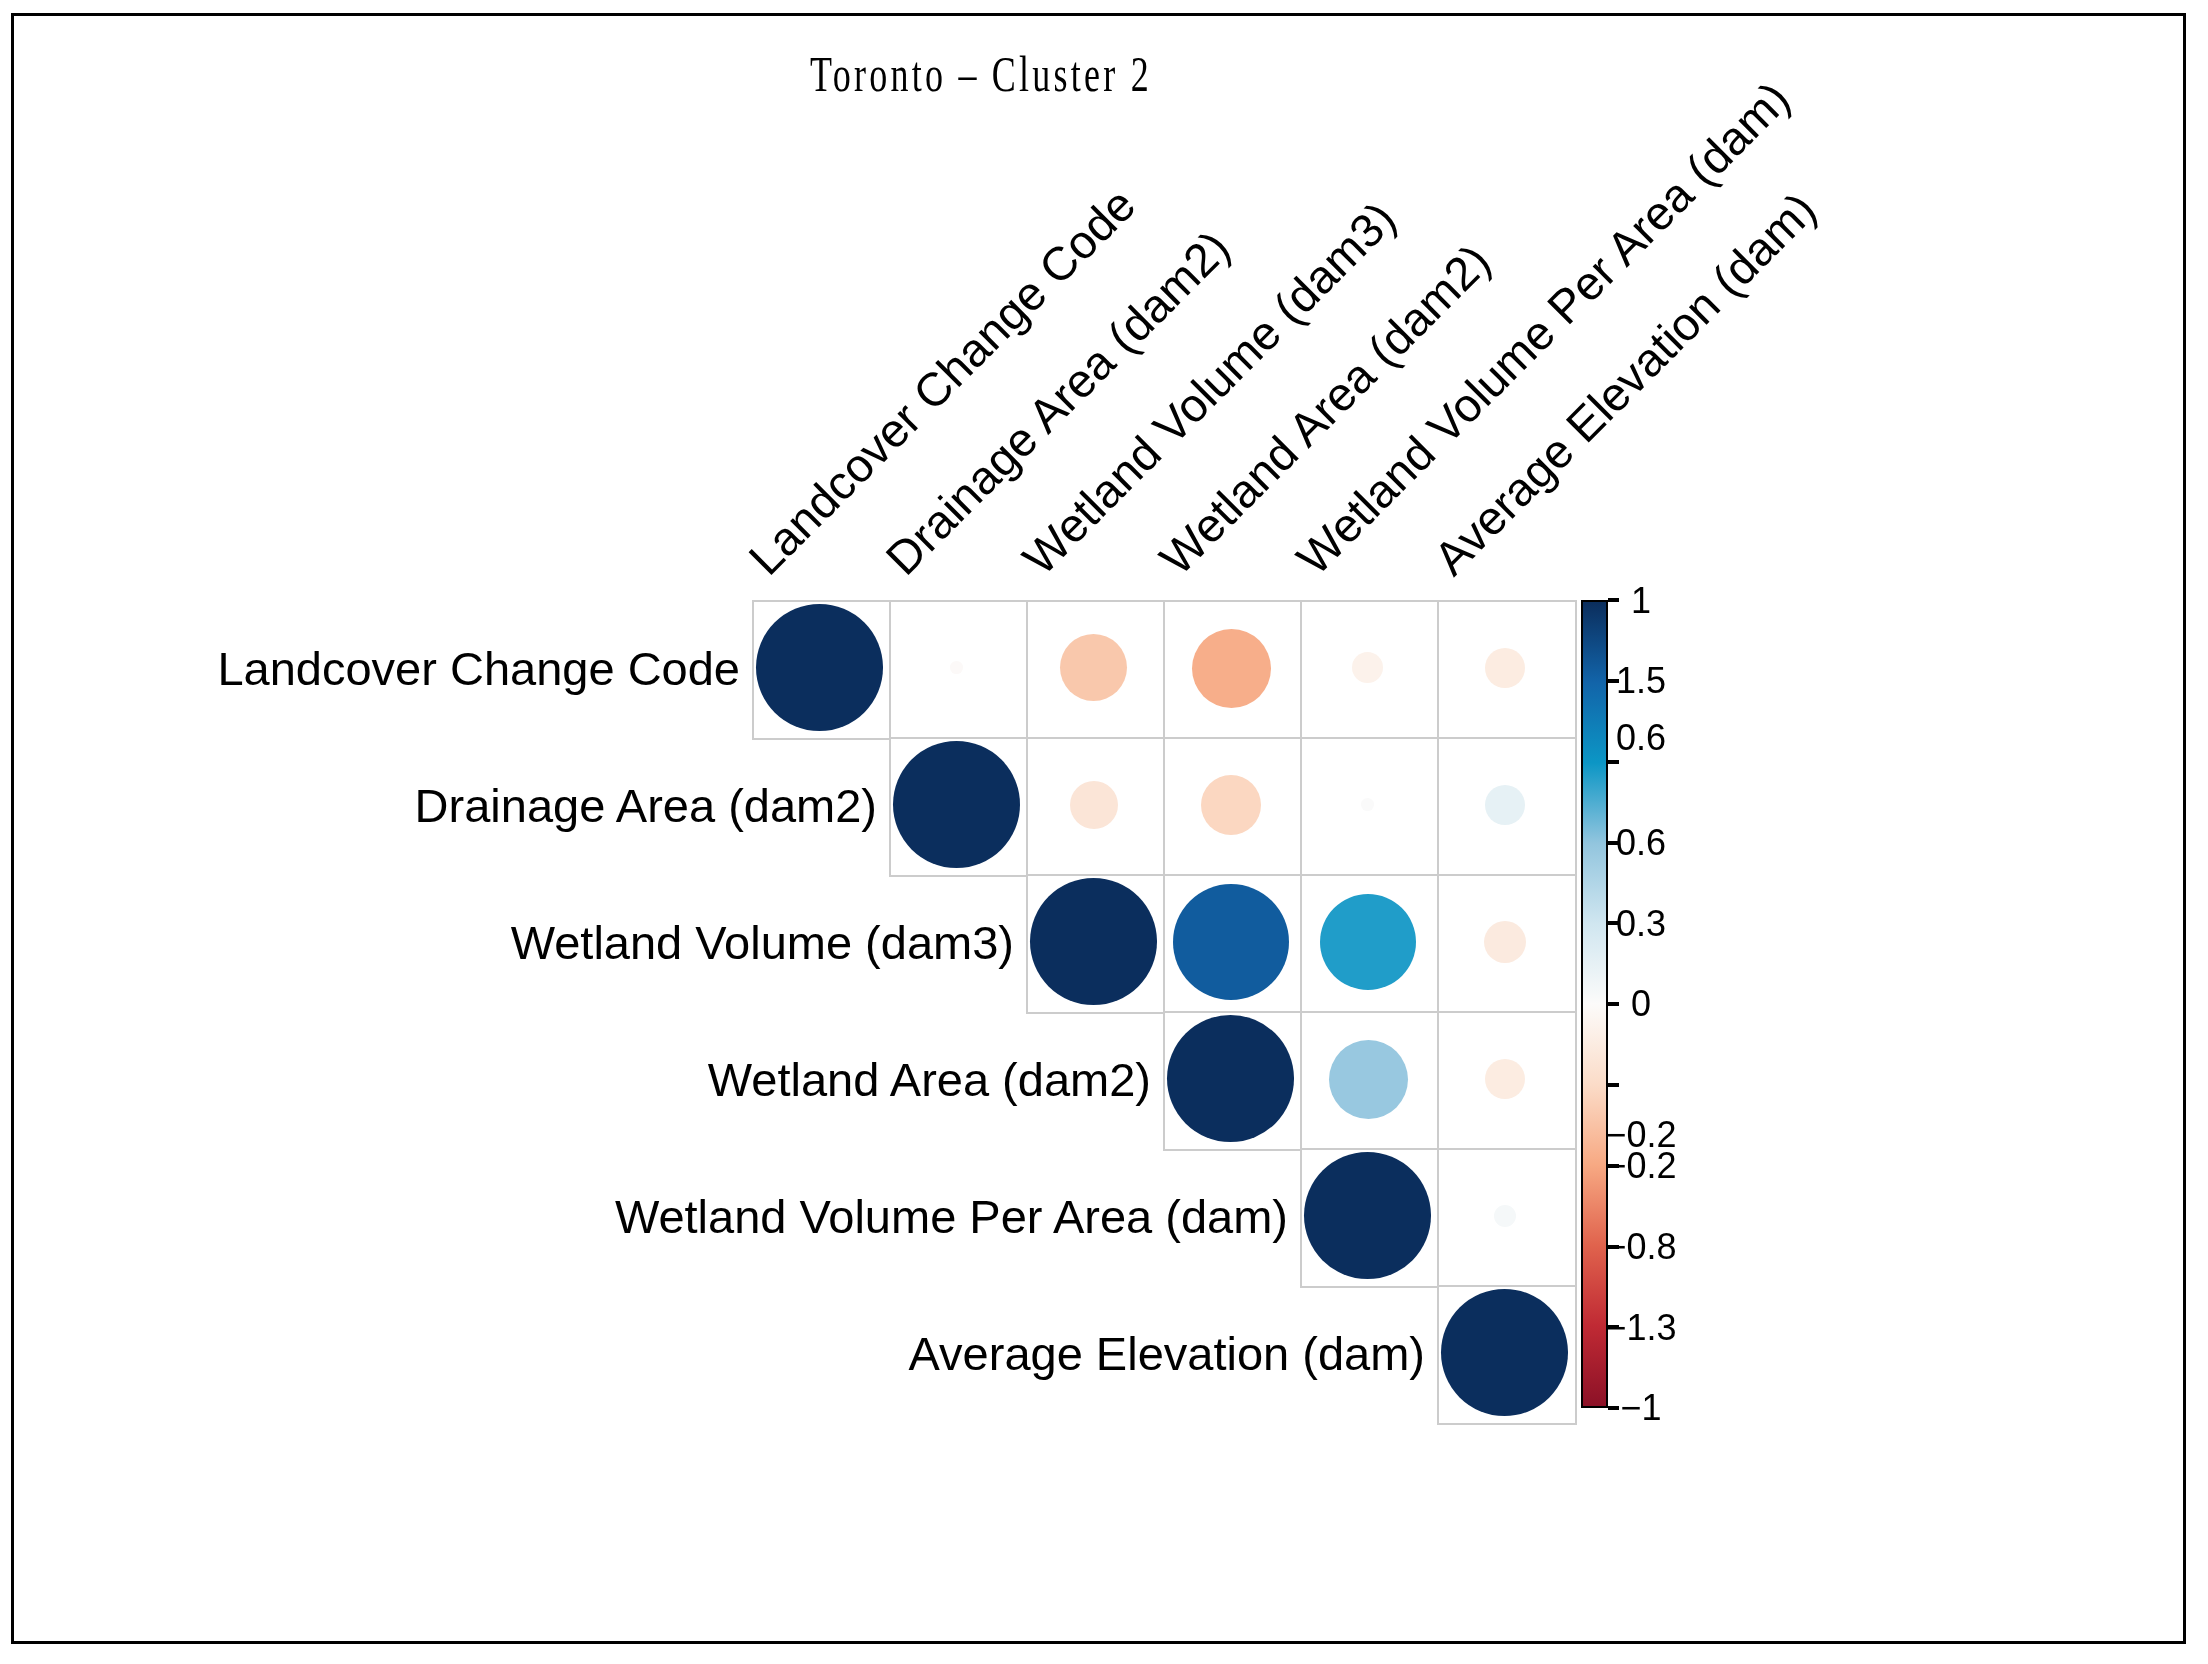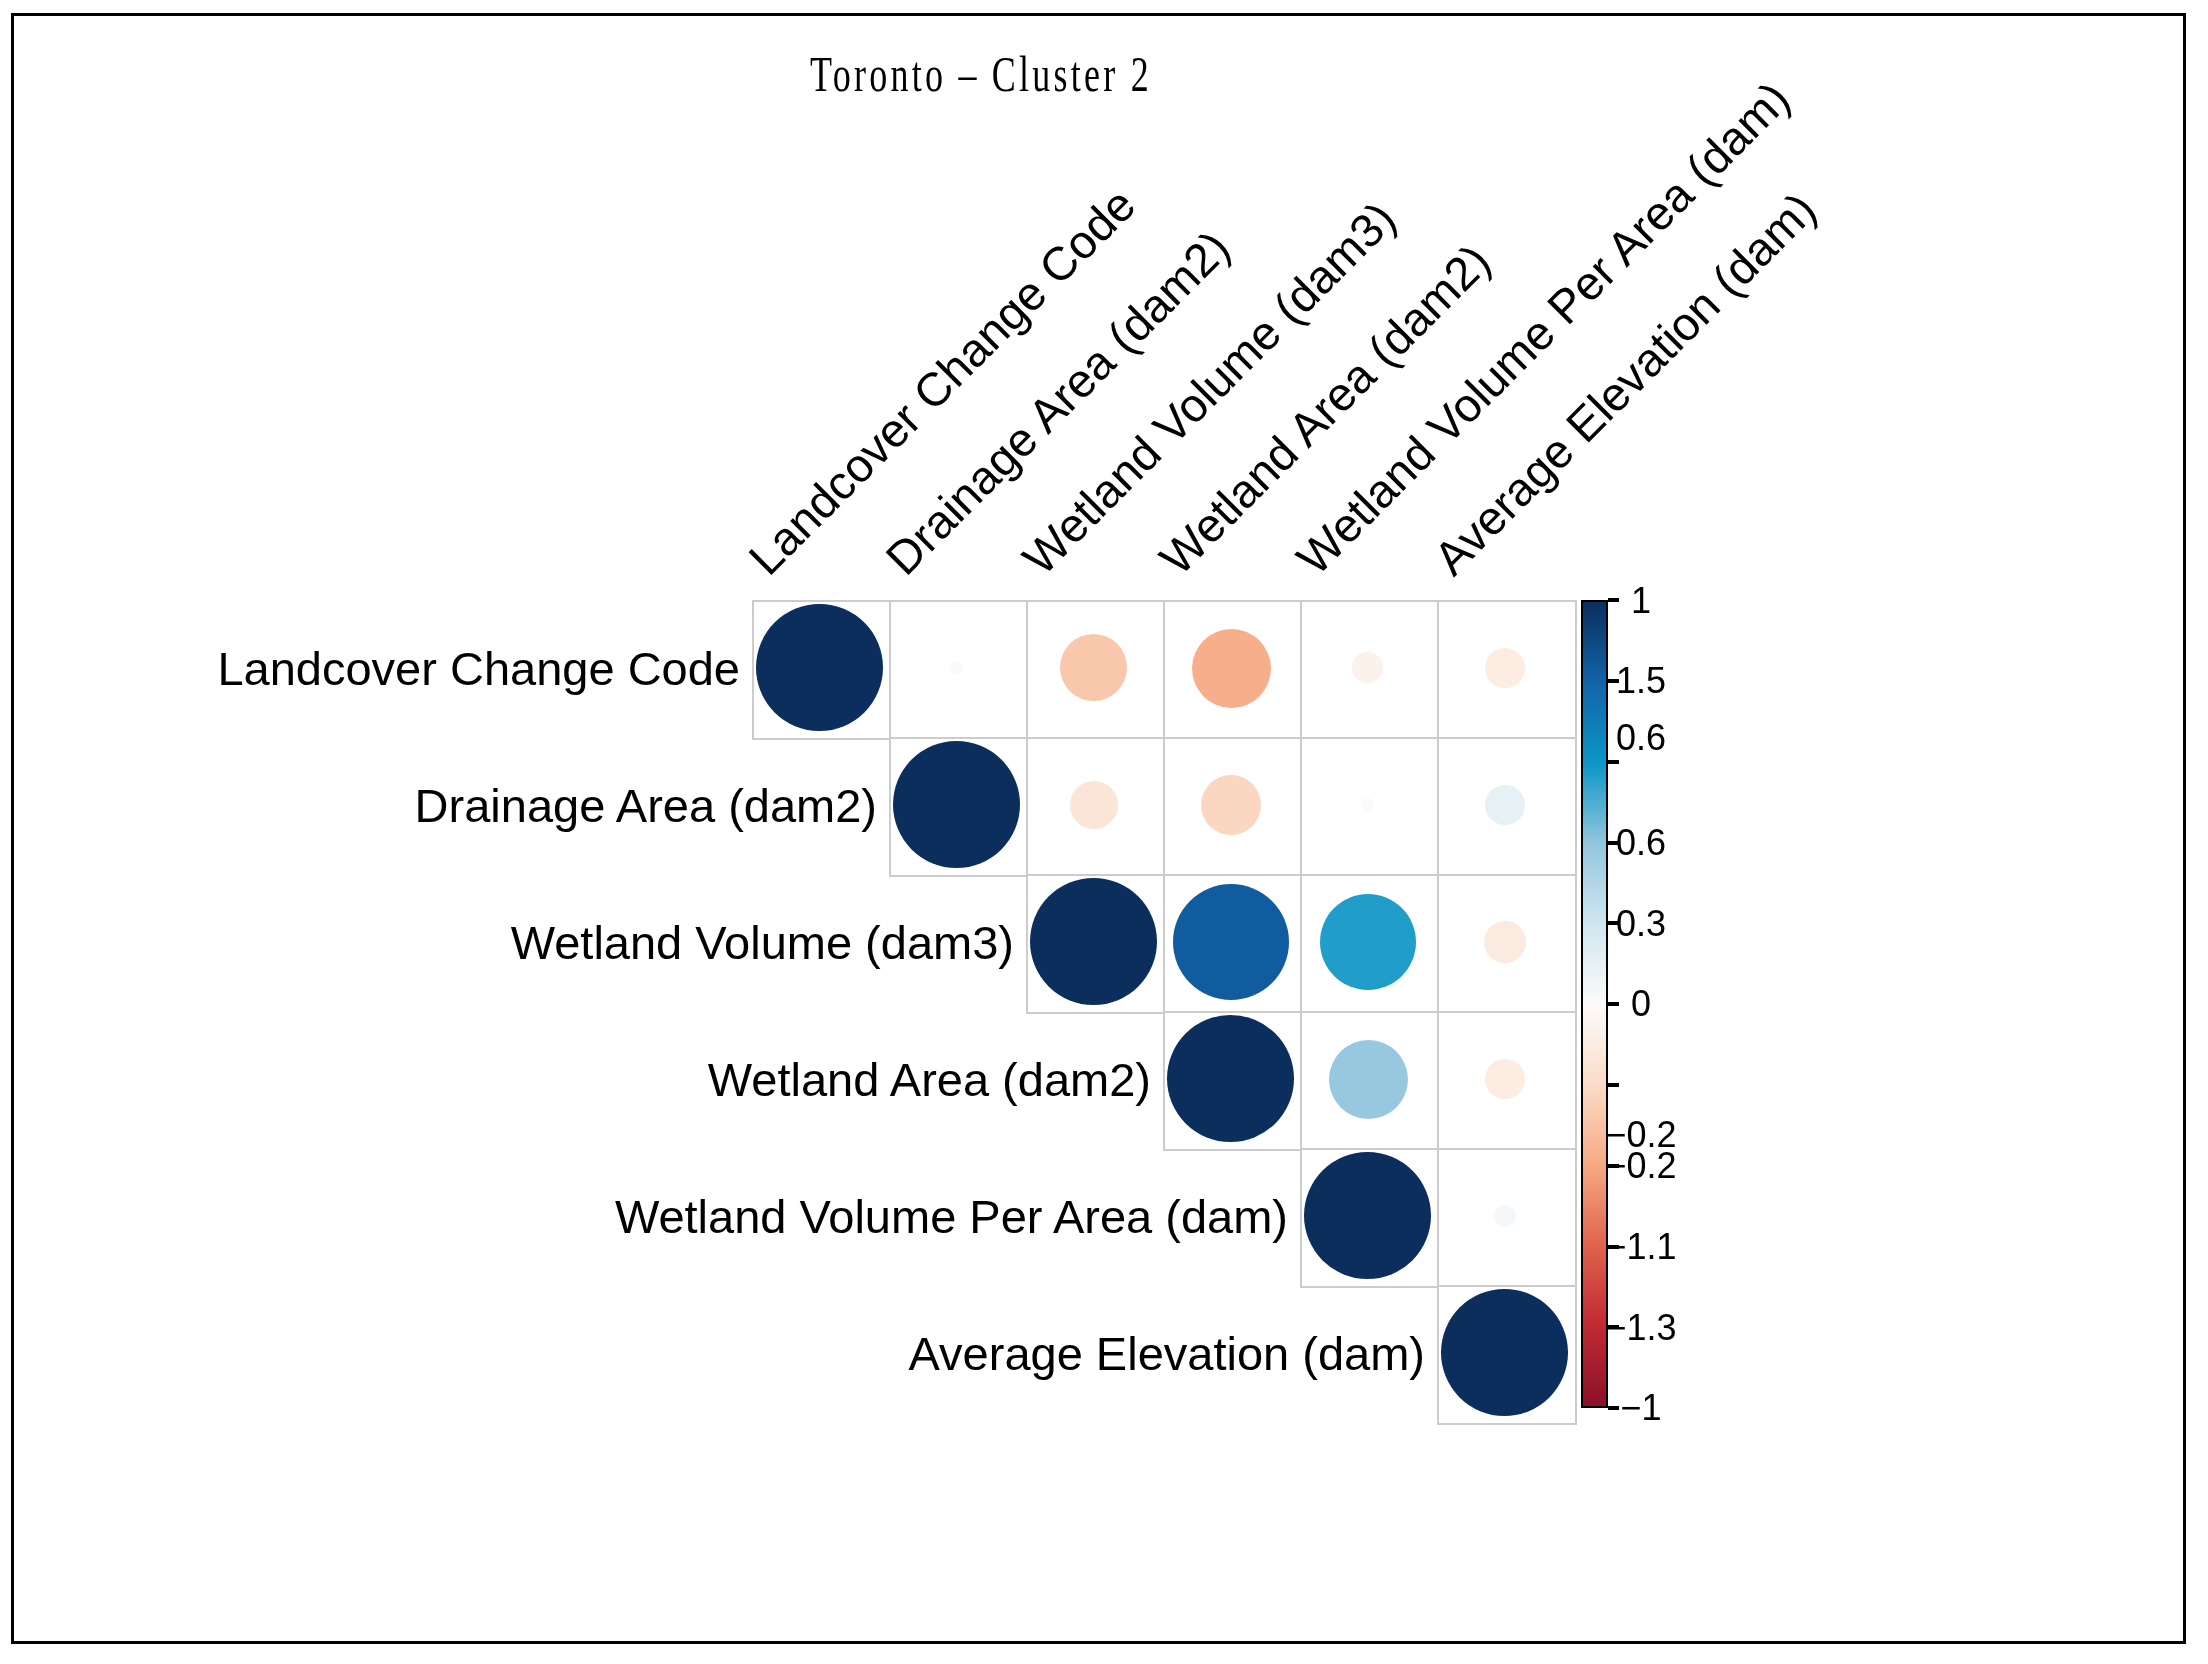--- a/index.html
+++ b/index.html
@@ -147,20 +147,20 @@
       <div class="colorbar-tick-label" style="top: 821px;">0.6</div>
       <div class="colorbar-tick" style="top: 921px;"></div>
       <div class="colorbar-tick-label" style="top: 902px;">0.3</div>
       <div class="colorbar-tick" style="top: 1002px;"></div>
       <div class="colorbar-tick-label" style="top: 982px;">0</div>
       <div class="colorbar-tick" style="top: 1083px;"></div>
       <div class="colorbar-tick-label" style="top: 1113px;">−0.2</div>
       <div class="colorbar-tick" style="top: 1164px;"></div>
       <div class="colorbar-tick-label" style="top: 1144px;">−0.2</div>
       <div class="colorbar-tick" style="top: 1245px;"></div>
-      <div class="colorbar-tick-label" style="top: 1225px;">−1.1</div>
+      <div class="colorbar-tick-label" style="top: 1225px;">−0.8</div>
       <div class="colorbar-tick" style="top: 1325px;"></div>
       <div class="colorbar-tick-label" style="top: 1306px;">−1.3</div>
       <div class="colorbar-tick" style="top: 1406px;"></div>
       <div class="colorbar-tick-label" style="top: 1386px;">−1</div>
     </div>
 </div>
 
 
 </body></html>

